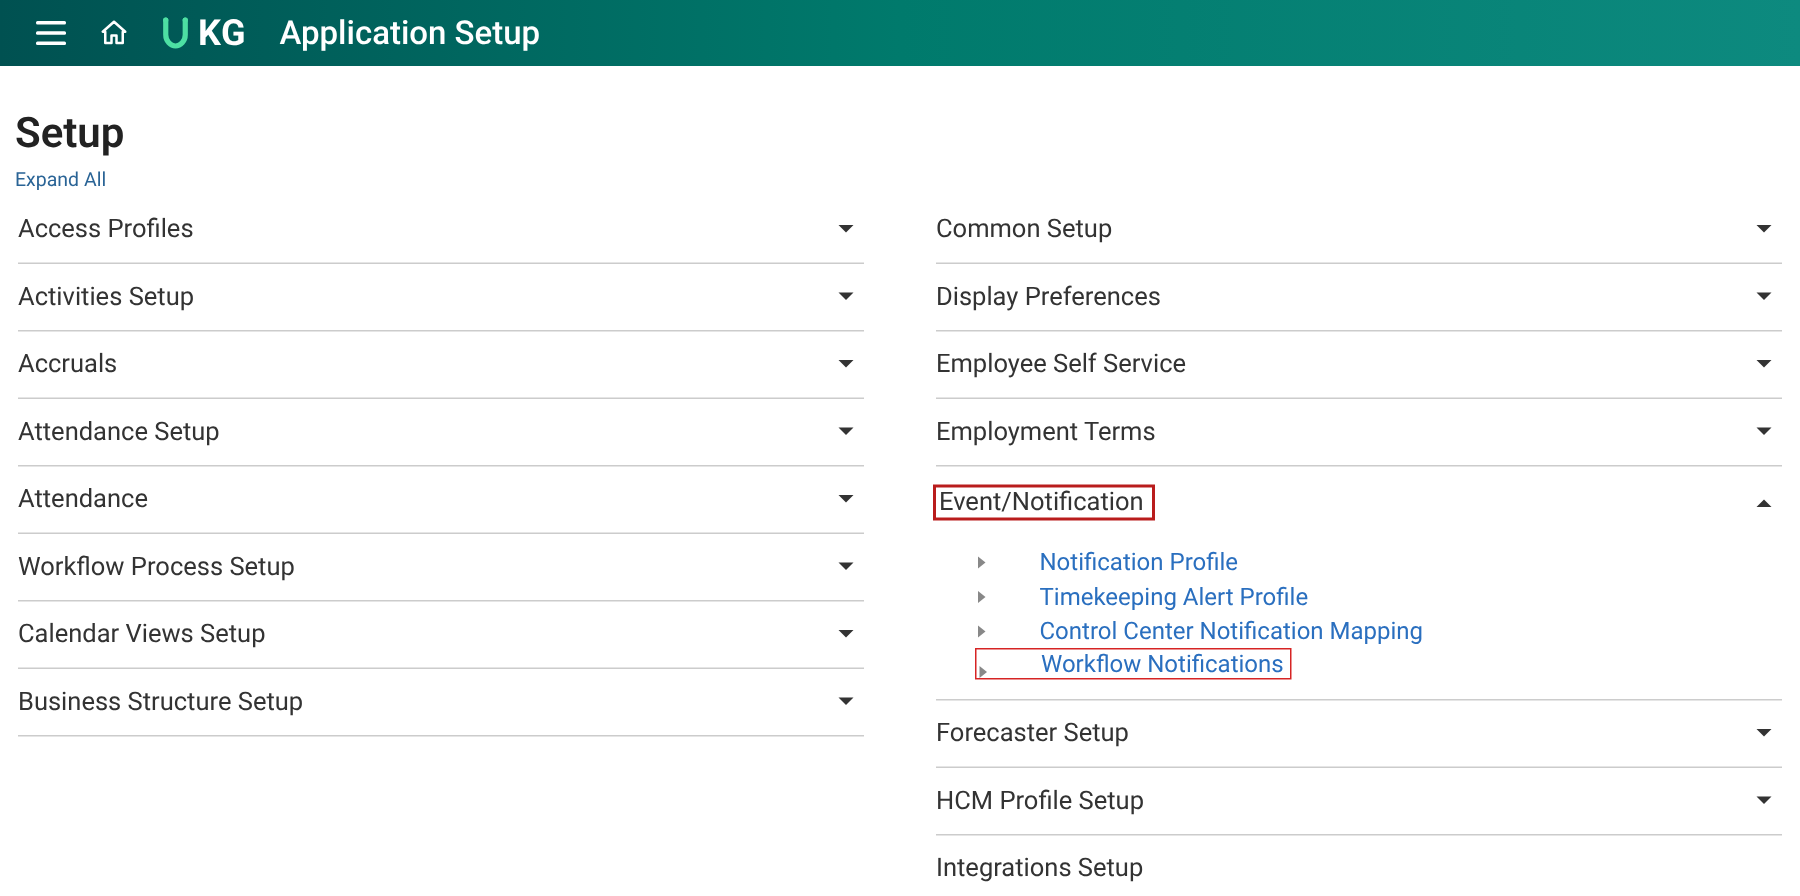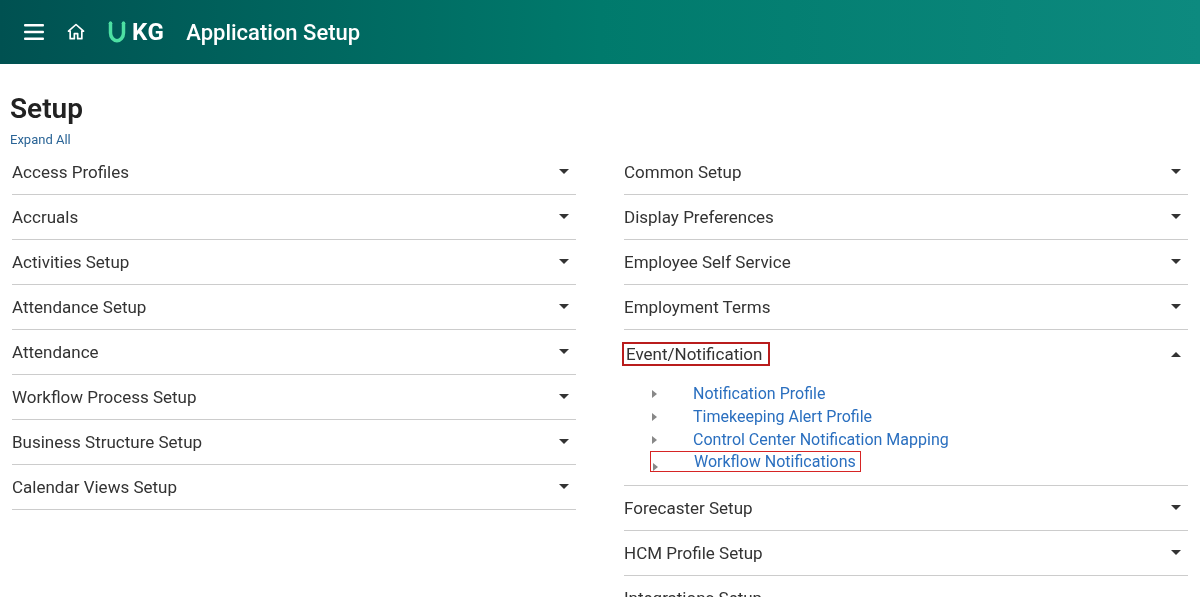--- a/index.html
+++ b/index.html
@@ -3,21 +3,21 @@
   <meta charset="utf-8">
   <style>
     * { box-sizing: border-box; margin: 0; padding: 0; }
     body {
       font-family: -apple-system, BlinkMacSystemFont, "Segoe UI", Roboto, Arial, sans-serif;
       background: #fff;
       overflow-x: hidden;
     }
     .header {
       background: linear-gradient(90deg, #005151 0%, #007a6c 50%, #0d8a7f 100%);
-      height: 64px;
+      height: 44px;
       display: flex;
       align-items: center;
       padding: 0 20px;
       color: #fff;
     }
     .menu-icon, .home-icon {
       display: flex;
       align-items: center;
       justify-content: center;
       width: 28px;
@@ -161,40 +161,40 @@
             <div class="acc-label">Access Profiles</div>
             <div class="acc-caret">
               <svg width="12" height="10" viewBox="0 0 12 10">
                 <path d="M1 2l5 5 5-5z"></path>
               </svg>
             </div>
           </div>
         </div>
         <div class="acc-item">
           <div class="acc-header">
+            <div class="acc-label">Activities Setup</div>
+            <div class="acc-caret">
+              <svg width="12" height="10" viewBox="0 0 12 10">
+                <path d="M1 2l5 5 5-5z"></path>
+              </svg>
+            </div>
+          </div>
+        </div>
+        <div class="acc-item">
+          <div class="acc-header">
             <div class="acc-label">Accruals</div>
             <div class="acc-caret">
               <svg width="12" height="10" viewBox="0 0 12 10">
                 <path d="M1 2l5 5 5-5z"></path>
               </svg>
             </div>
           </div>
         </div>
         <div class="acc-item">
           <div class="acc-header">
-            <div class="acc-label">Activities Setup</div>
-            <div class="acc-caret">
-              <svg width="12" height="10" viewBox="0 0 12 10">
-                <path d="M1 2l5 5 5-5z"></path>
-              </svg>
-            </div>
-          </div>
-        </div>
-        <div class="acc-item">
-          <div class="acc-header">
             <div class="acc-label">Attendance Setup</div>
             <div class="acc-caret">
               <svg width="12" height="10" viewBox="0 0 12 10">
                 <path d="M1 2l5 5 5-5z"></path>
               </svg>
             </div>
           </div>
         </div>
         <div class="acc-item">
           <div class="acc-header">
@@ -211,31 +211,31 @@
             <div class="acc-label">Workflow Process Setup</div>
             <div class="acc-caret">
               <svg width="12" height="10" viewBox="0 0 12 10">
                 <path d="M1 2l5 5 5-5z"></path>
               </svg>
             </div>
           </div>
         </div>
         <div class="acc-item">
           <div class="acc-header">
+            <div class="acc-label">Calendar Views Setup</div>
+            <div class="acc-caret">
+              <svg width="12" height="10" viewBox="0 0 12 10">
+                <path d="M1 2l5 5 5-5z"></path>
+              </svg>
+            </div>
+          </div>
+        </div>
+        <div class="acc-item">
+          <div class="acc-header">
             <div class="acc-label">Business Structure Setup</div>
-            <div class="acc-caret">
-              <svg width="12" height="10" viewBox="0 0 12 10">
-                <path d="M1 2l5 5 5-5z"></path>
-              </svg>
-            </div>
-          </div>
-        </div>
-        <div class="acc-item">
-          <div class="acc-header">
-            <div class="acc-label">Calendar Views Setup</div>
             <div class="acc-caret">
               <svg width="12" height="10" viewBox="0 0 12 10">
                 <path d="M1 2l5 5 5-5z"></path>
               </svg>
             </div>
           </div>
         </div>
       </div>
     <div class="col" id="col-right">
         <div class="acc-item">

